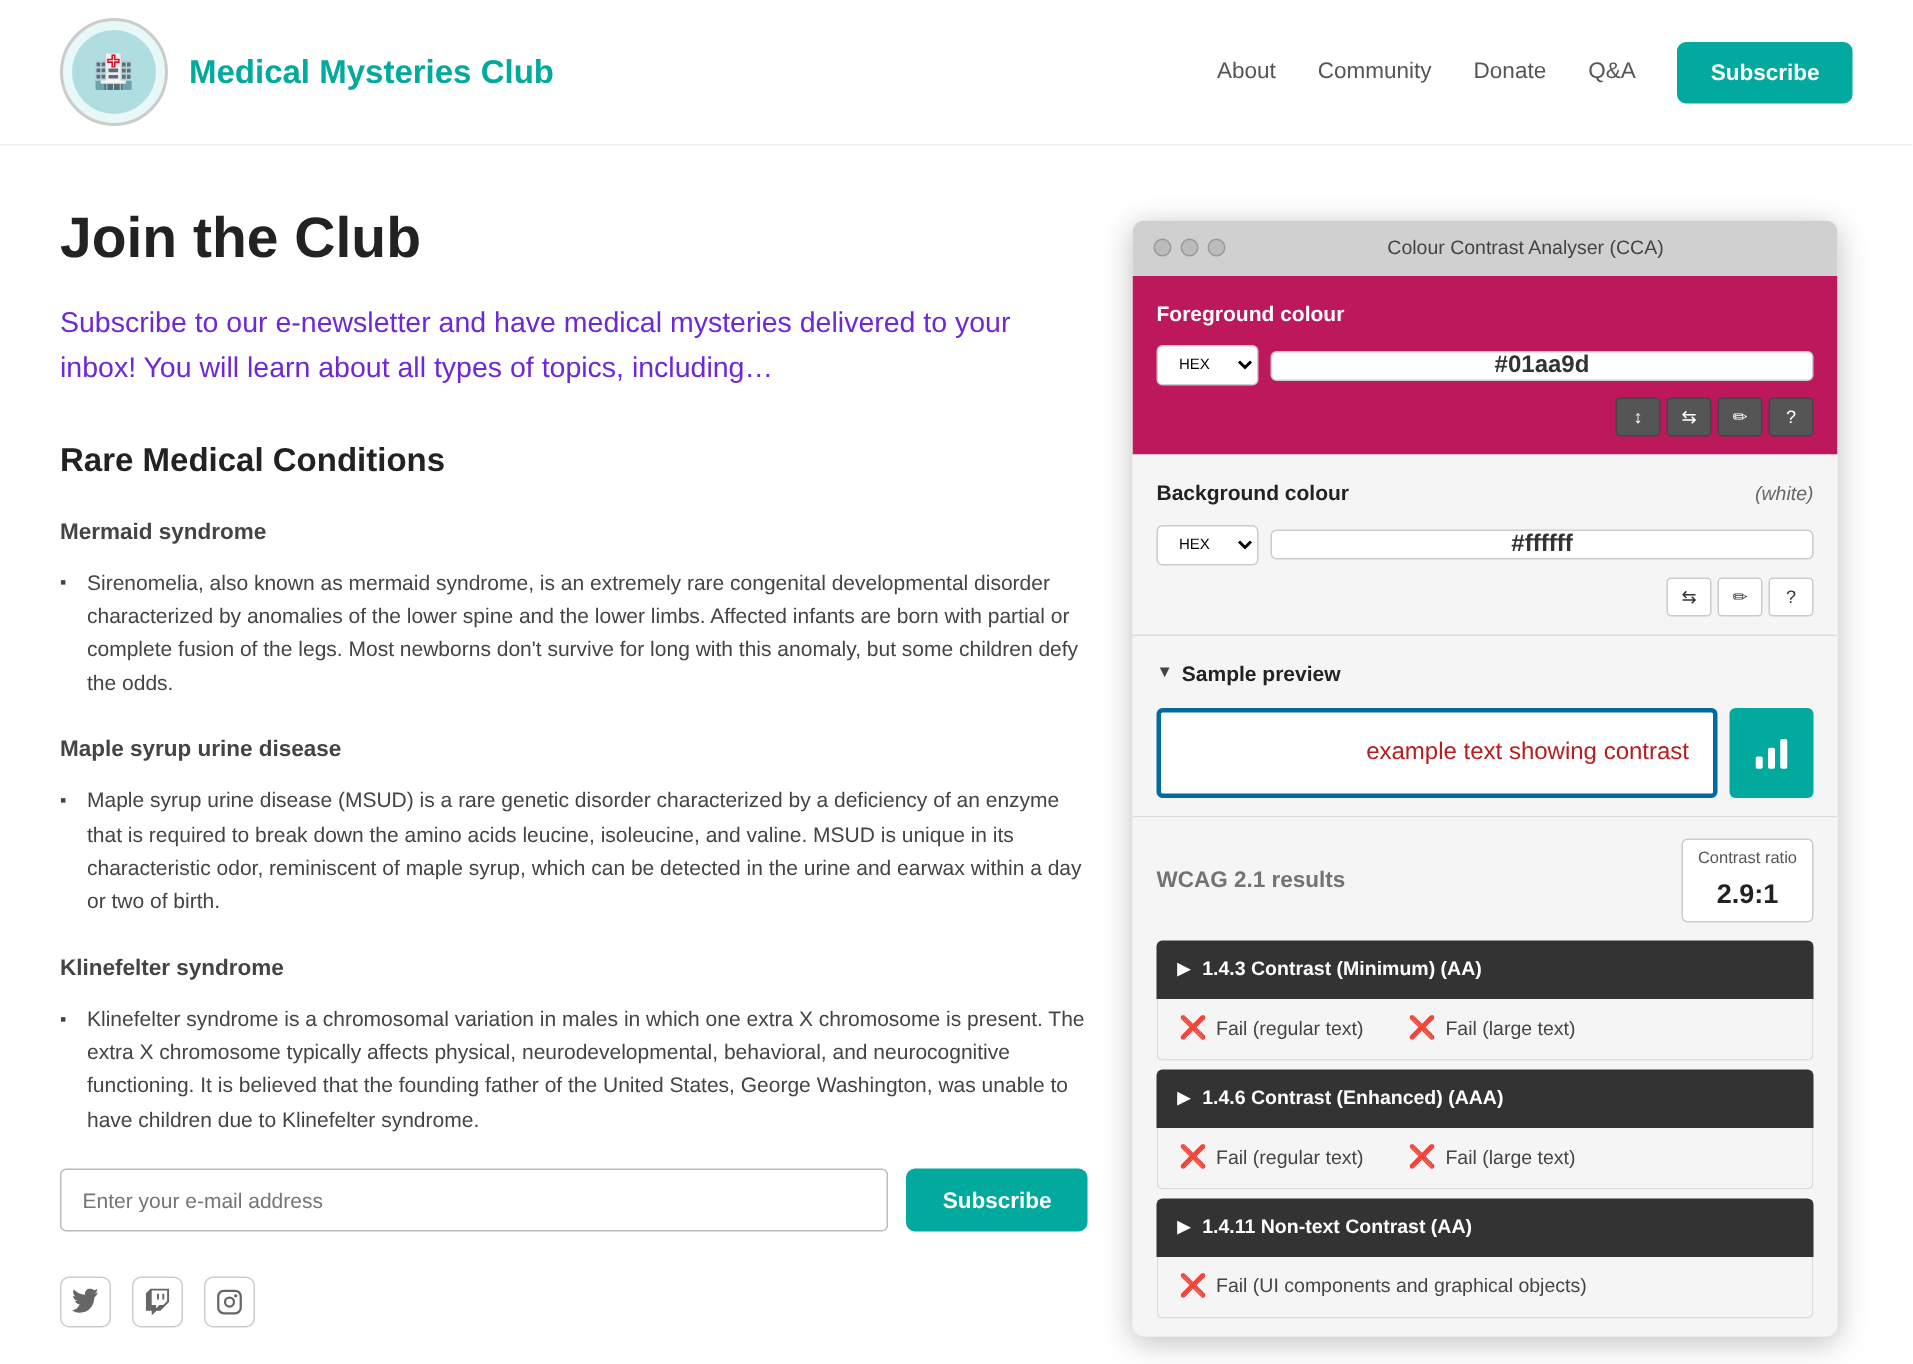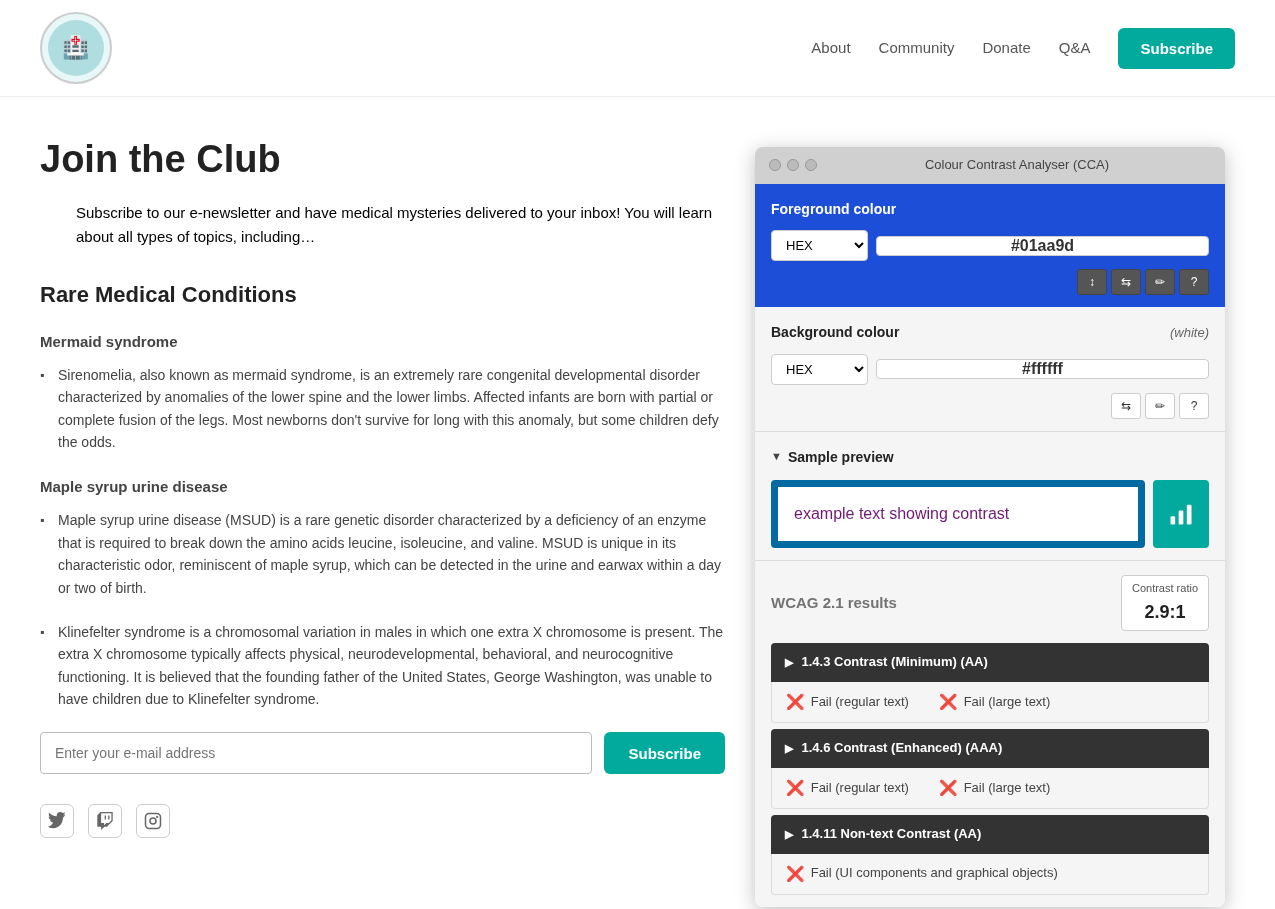--- a/index.html
+++ b/index.html
@@ -88,24 +88,23 @@
 
     
     .page-heading {
       font-size: 38px;
       font-weight: 800;
       color: #222;
       margin-bottom: 18px;
       line-height: 1.2;
     }
     .intro-text {
-      font-size: 15px;
-      color: #000000;
+      font-size: 19px;
+      color: #6d28d9;
       margin-bottom: 28px;
-      margin-left: 36px;
     }
     .section-heading {
       font-size: 22px;
       font-weight: 700;
       color: #222;
       margin-bottom: 18px;
     }
     .condition-title {
       font-size: 15px;
       font-weight: 700;
@@ -200,41 +199,41 @@
     .cca-title-text {
       flex: 1;
       text-align: center;
       font-size: 13px;
       color: #444;
     }
     .cca-body {
       background: #f5f5f5;
     }
     .fg-section {
-      background: #1d4ed8;
+      background: #be185d;
       padding: 14px 16px 12px;
     }
     .fg-label {
       font-size: 14px;
       font-weight: 700;
       color: #fff;
       margin-bottom: 10px;
     }
     .color-input-row {
       display: flex;
       gap: 8px;
       align-items: center;
     }
     .format-select {
       background: #fff;
       border: 1px solid #ccc;
       border-radius: 4px;
       padding: 6px 10px;
-      font-size: 13px;
-      width: 97px;
+      font-size: 10px;
+      width: 68px;
       cursor: pointer;
     }
     .color-value-input {
       flex: 1;
       background: #fff;
       border: 1px solid #ccc;
       border-radius: 4px;
       padding: 0 12px;
       font-size: 16px;
       font-weight: 600;
@@ -314,27 +313,28 @@
       font-weight: 700;
       color: #222;
     }
     .sample-preview-row {
       display: flex;
       gap: 8px;
       align-items: stretch;
     }
     .sample-text-box {
       flex: 1;
-      border: 7px solid #0369a1;
+      border: 3px solid #0369a1;
       border-radius: 4px;
       padding: 14px 16px;
       background: #fff;
       font-size: 16px;
-      color: #701a75;
+      color: #b91c1c;
       font-weight: 500;
+      text-align: right;
     }
     .sample-chart-btn {
       background: #01aa9d;
       border: none;
       border-radius: 4px;
       width: 56px;
       display: flex;
       align-items: center;
       justify-content: center;
       cursor: pointer;
@@ -432,20 +432,21 @@
     }
   </style>
 </head>
 <body>
 
 <header class="header">
   <div class="header-left">
     <div class="logo-circle">
       <div class="logo-inner">🏥</div>
     </div>
+    <span class="site-title">Medical Mysteries Club</span>
   </div>
   <nav class="header-nav">
     <a class="nav-link" href="#">About</a>
     <a class="nav-link" href="#">Community</a>
     <a class="nav-link" href="#">Donate</a>
     <a class="nav-link" href="#">Q&amp;A</a>
     <button class="subscribe-btn">Subscribe</button>
   </nav>
 </header>
 
@@ -460,20 +461,21 @@
     <p class="condition-title">Mermaid syndrome</p>
     <ul class="condition-list">
       <li>Sirenomelia, also known as mermaid syndrome, is an extremely rare congenital developmental disorder characterized by anomalies of the lower spine and the lower limbs. Affected infants are born with partial or complete fusion of the legs. Most newborns don't survive for long with this anomaly, but some children defy the odds.</li>
     </ul>
 
     <p class="condition-title">Maple syrup urine disease</p>
     <ul class="condition-list">
       <li>Maple syrup urine disease (MSUD) is a rare genetic disorder characterized by a deficiency of an enzyme that is required to break down the amino acids leucine, isoleucine, and valine. MSUD is unique in its characteristic odor, reminiscent of maple syrup, which can be detected in the urine and earwax within a day or two of birth.</li>
     </ul>
 
+    <p class="condition-title">Klinefelter syndrome</p>
     <ul class="condition-list">
       <li>Klinefelter syndrome is a chromosomal variation in males in which one extra X chromosome is present. The extra X chromosome typically affects physical, neurodevelopmental, behavioral, and neurocognitive functioning. It is believed that the founding father of the United States, George Washington, was unable to have children due to Klinefelter syndrome.</li>
     </ul>
 
     <div class="email-row">
       <input class="email-input" type="email" placeholder="Enter your e-mail address" style="">
       <button class="subscribe-btn-main">Subscribe</button>
     </div>
 
     <div class="social-icons">

